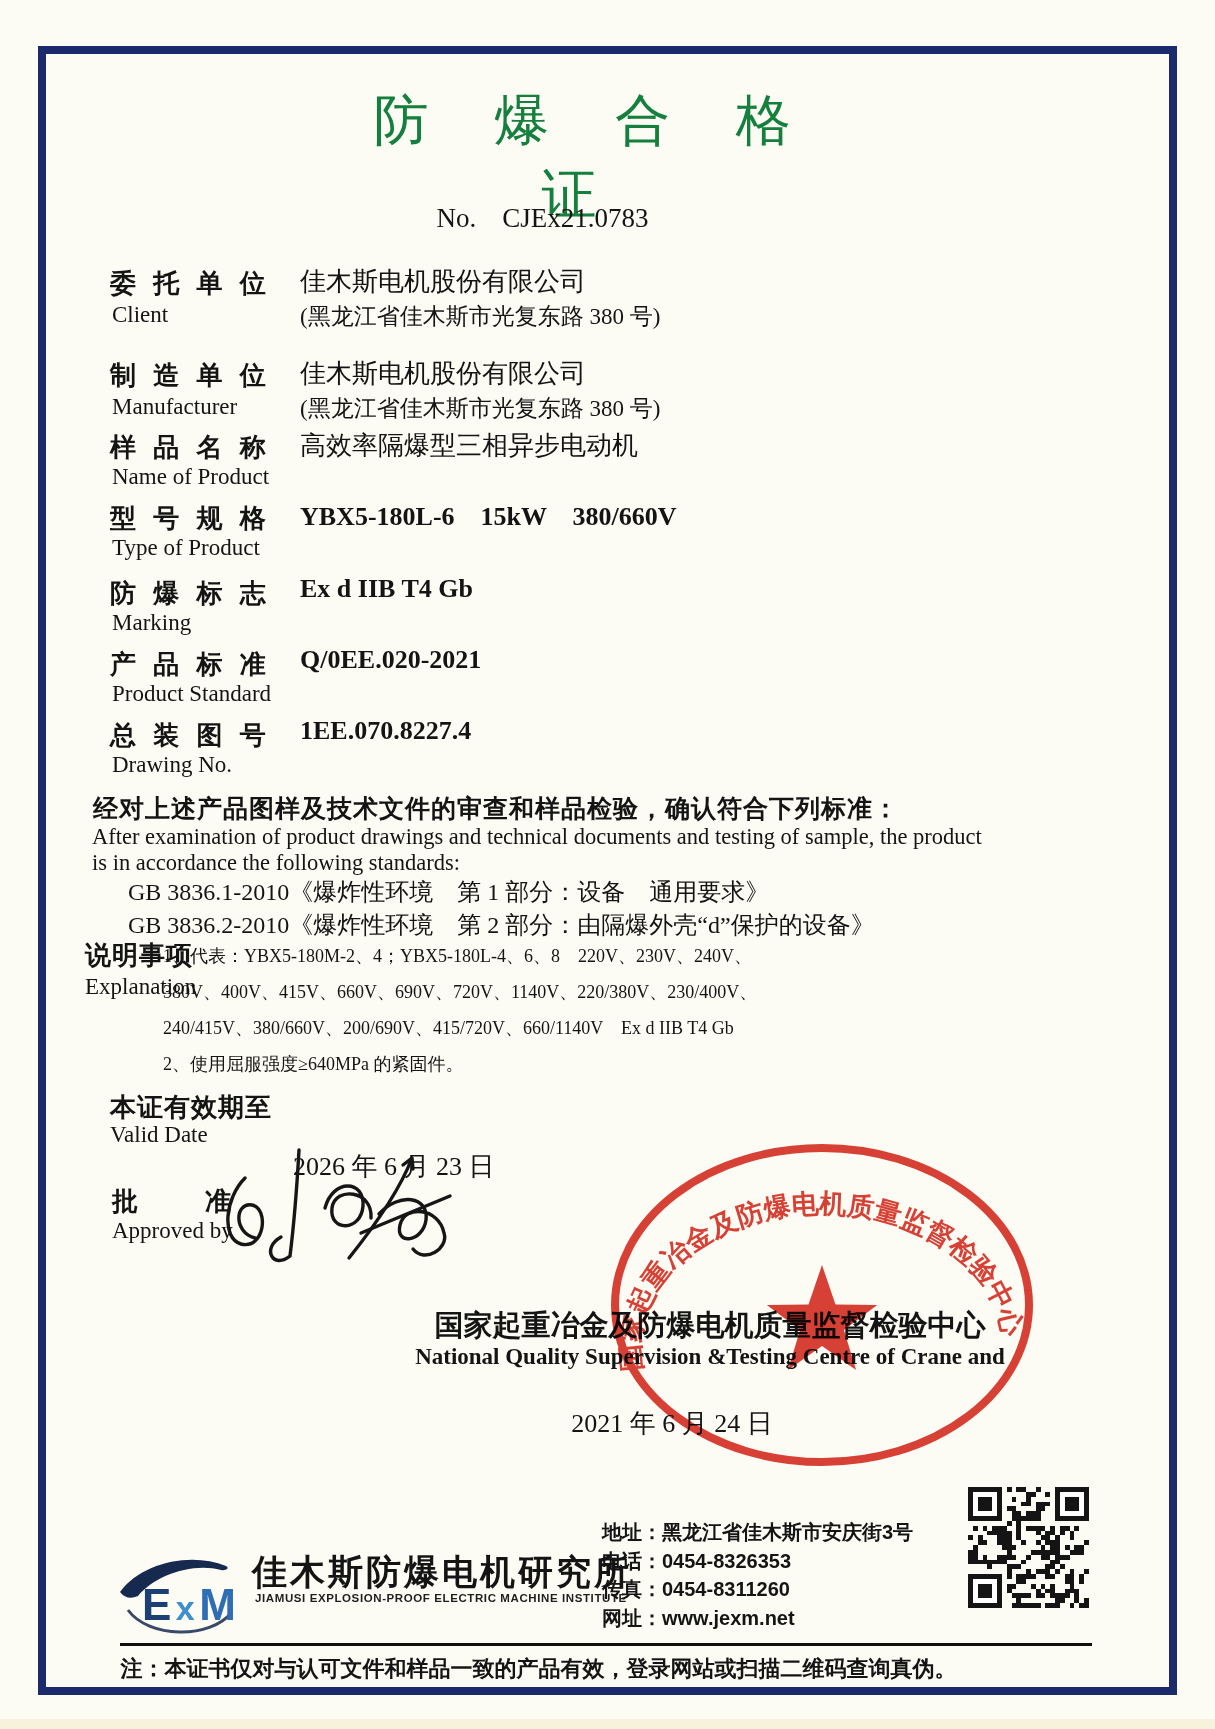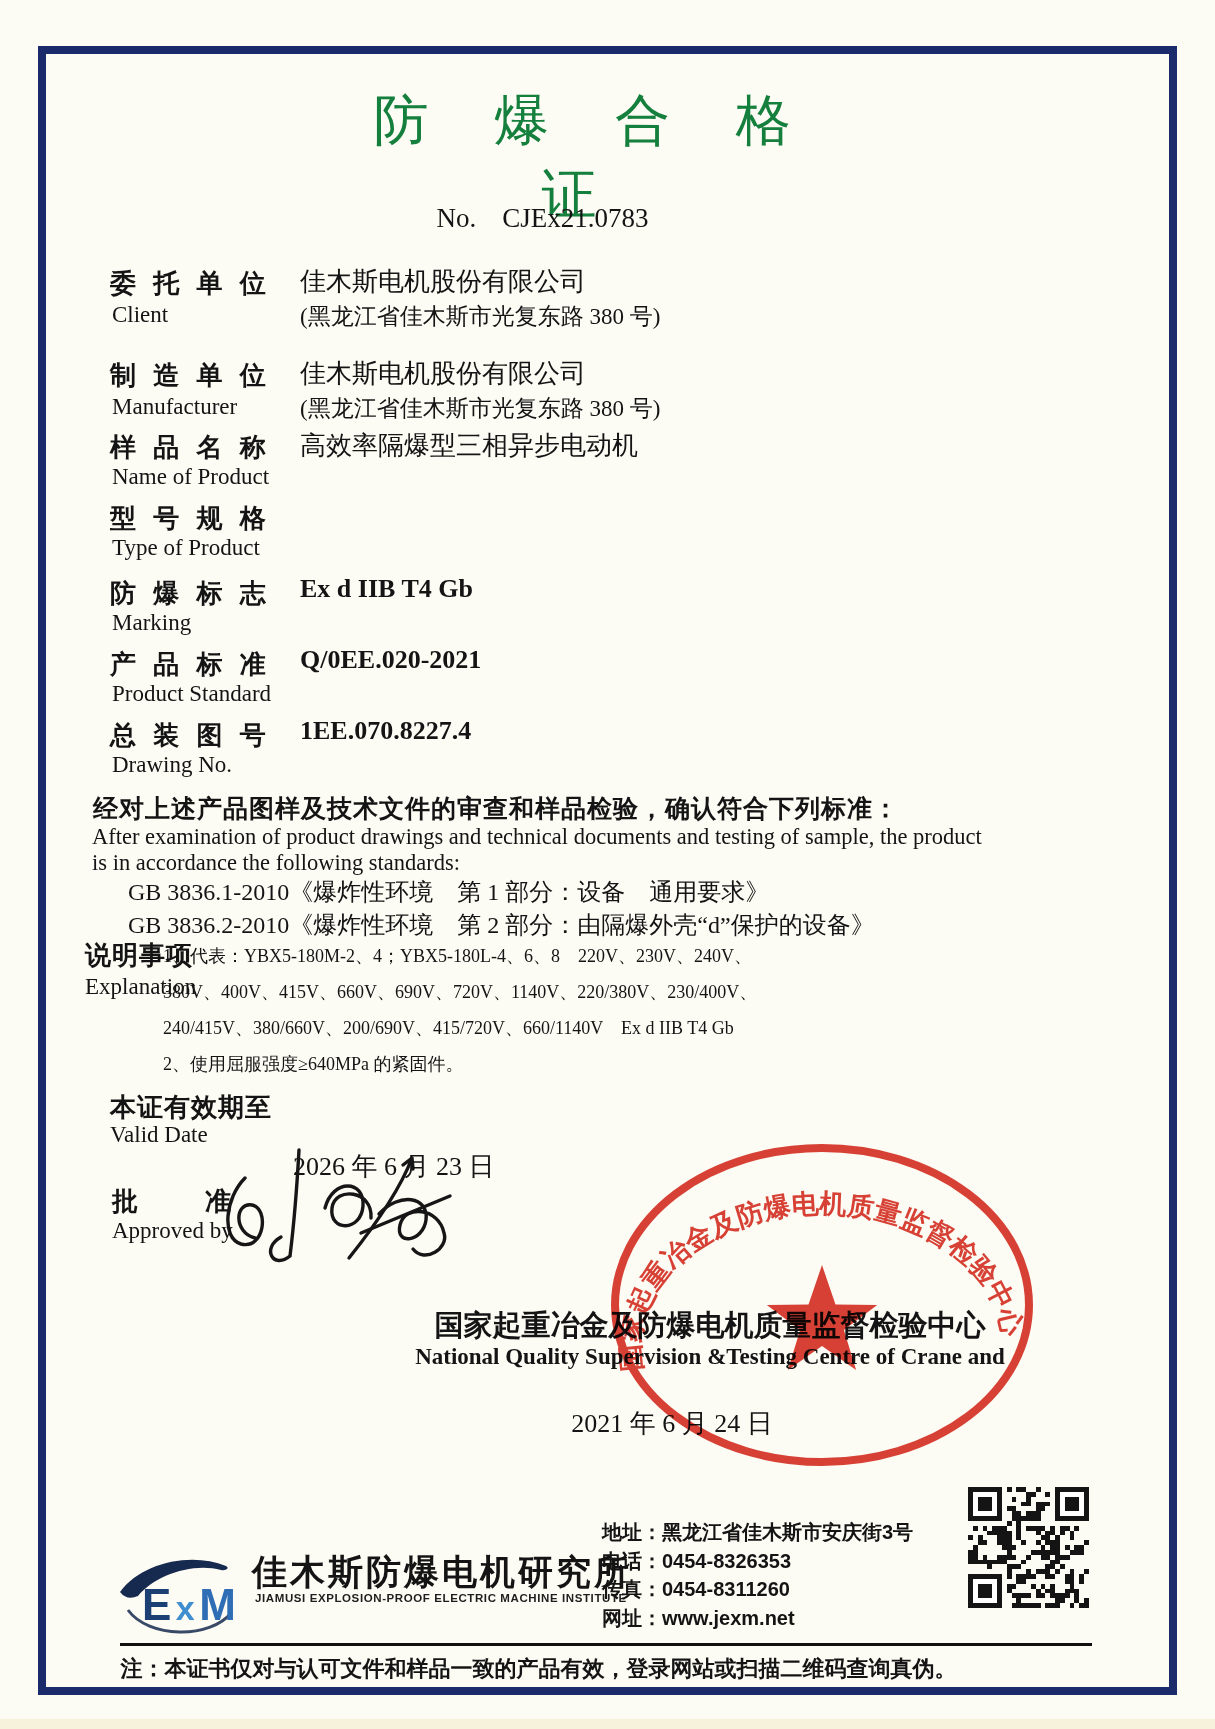--- a/index.html
+++ b/index.html
@@ -71,20 +71,21 @@
   <div class="abs flab-en" style="top:394px">Manufacturer</div>
   <div class="abs fval" style="top:356px">佳木斯电机股份有限公司</div>
   <div class="abs fval2" style="top:393px">(黑龙江省佳木斯市光复东路 380 号)</div>
 
   <div class="abs flab sans" style="top:430px">样 品 名 称</div>
   <div class="abs flab-en" style="top:464px">Name of Product</div>
   <div class="abs fval" style="top:428px">高效率隔爆型三相异步电动机</div>
 
   <div class="abs flab sans" style="top:501px">型 号 规 格</div>
   <div class="abs flab-en" style="top:535px">Type of Product</div>
+  <div class="abs fval" style="top:499px;font-weight:600">YBX5-180L-6　15kW　380/660V</div>
 
   <div class="abs flab sans" style="top:576px">防 爆 标 志</div>
   <div class="abs flab-en" style="top:610px">Marking</div>
   <div class="abs fval" style="top:574px;font-weight:600">Ex d IIB T4 Gb</div>
 
   <div class="abs flab sans" style="top:647px">产 品 标 准</div>
   <div class="abs flab-en" style="top:681px">Product Standard</div>
   <div class="abs fval" style="top:645px;font-weight:600">Q/0EE.020-2021</div>
 
   <div class="abs flab sans" style="top:718px">总 装 图 号</div>

